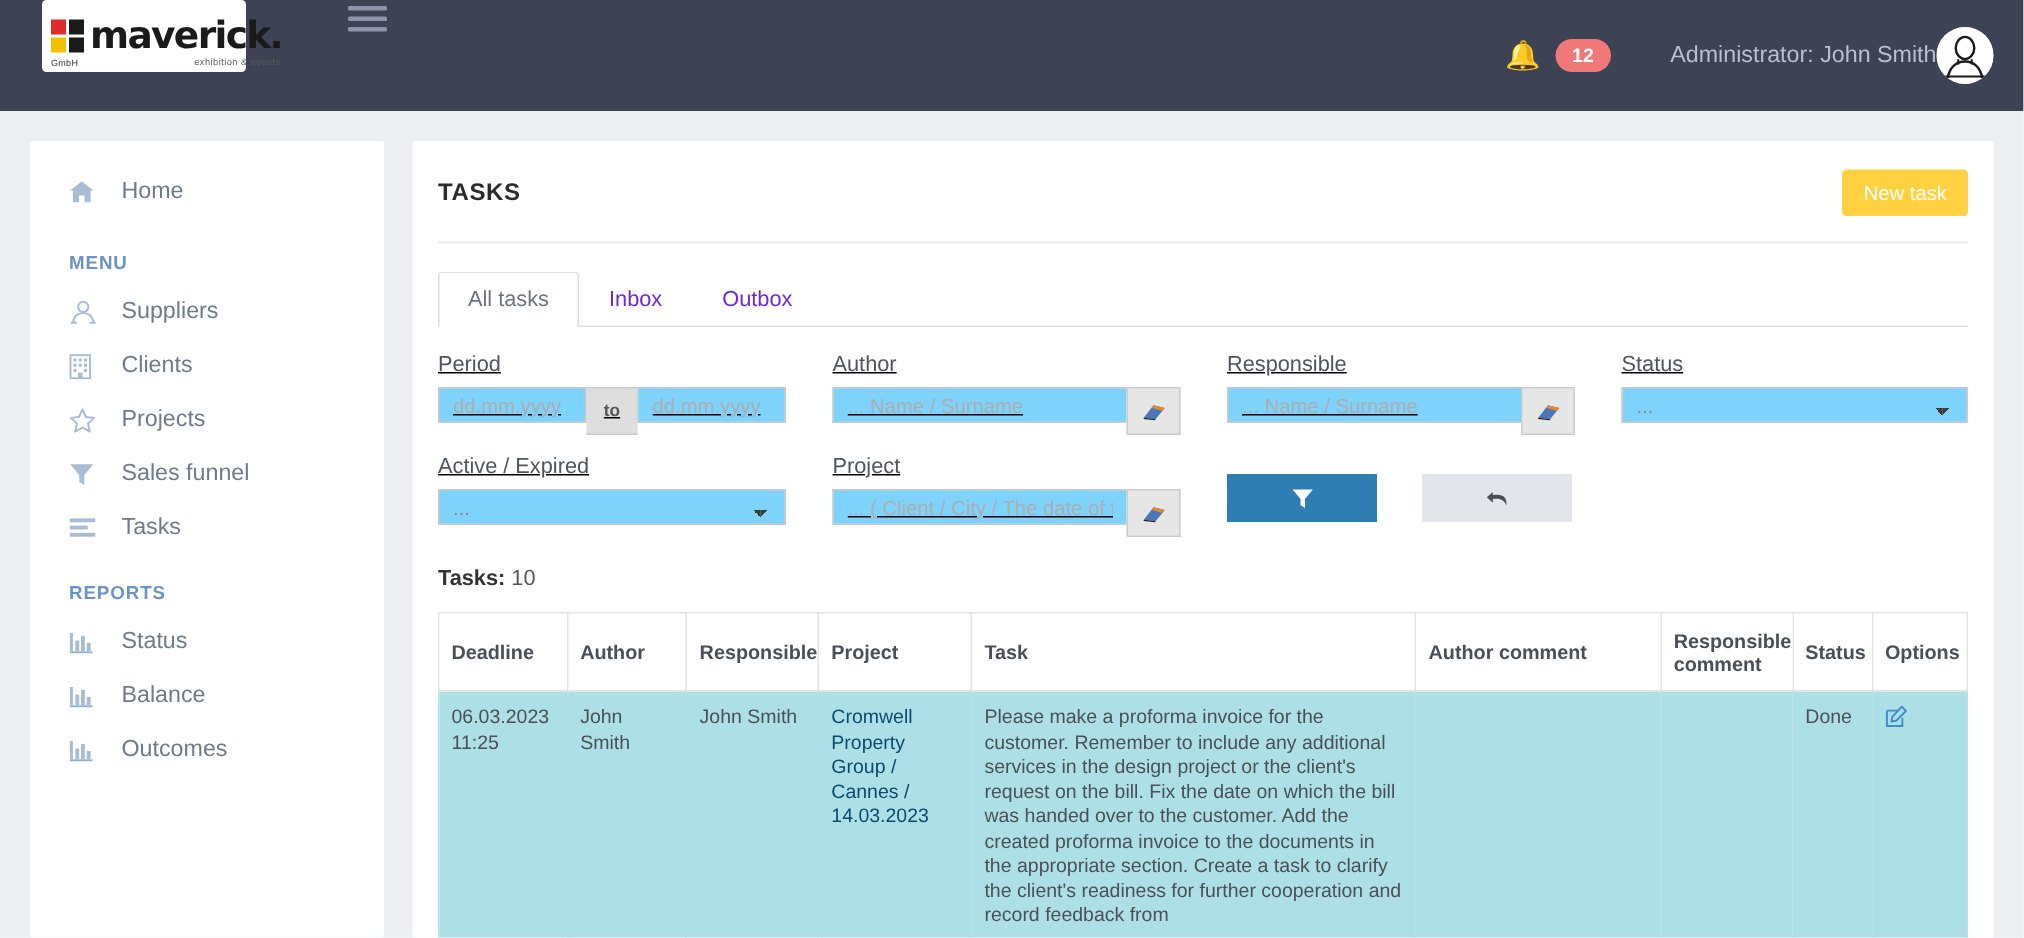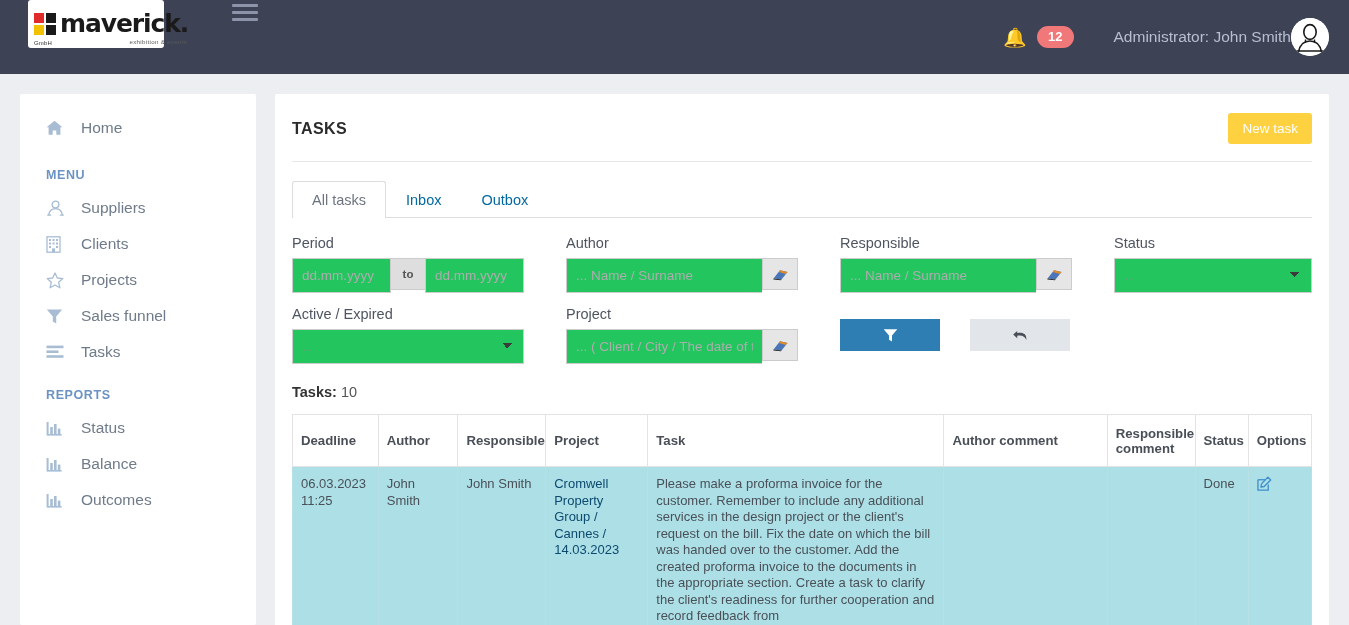--- a/index.html
+++ b/index.html
@@ -197,52 +197,53 @@
 
   
   .tabs {
     display: flex;
     margin-top: 19px;
     border-bottom: 1px solid #dddddd;
   }
   .tab {
     padding: 10px 19px;
     font-size: 14.5px;
-    color: #0369a1;
+    color: #6d28d9;
     cursor: pointer;
     border: 1px solid transparent;
     border-bottom: none;
     margin-bottom: -1px;
     border-radius: 3px 3px 0 0;
   }
   .tab.active {
     color: #6d7480;
     background: #fff;
     border-color: #dddddd;
     border-bottom-color: #fff;
   }
 
   
   .filters {
     display: grid;
     grid-template-columns: 262px 262px 262px 1fr;
-    column-gap: 12px;
+    column-gap: 1px;
     padding-top: 17px;
+    text-decoration: underline;
   }
   .fld { padding-right: 30px; }
   .fld.r2 { padding-top: 13px; }
   .flabel {
     font-size: 14.5px;
     color: #4f5560;
     margin-bottom: 7px;
   }
   .inp {
-    height: 35px;
+    height: 24px;
     border: 1px solid #ccc;
-    background: #22c55e;
+    background: #7dd3fc;
     font-size: 13.5px;
     color: #555;
     padding: 0 9px;
     width: 100%;
     font-family: inherit;
     border-radius: 0;
   }
   .inp::placeholder { color: #adadad; }
   .period-row { display: flex; }
   .period-row .inp { width: 99px; }

